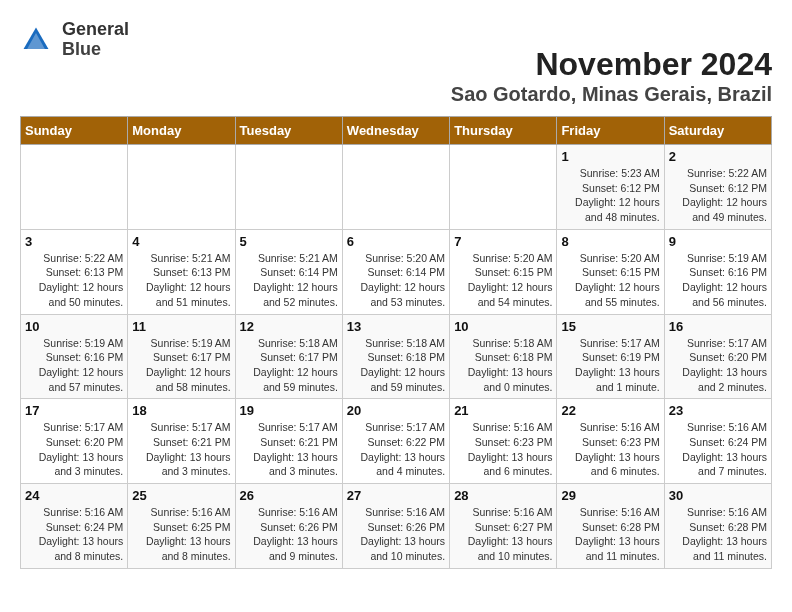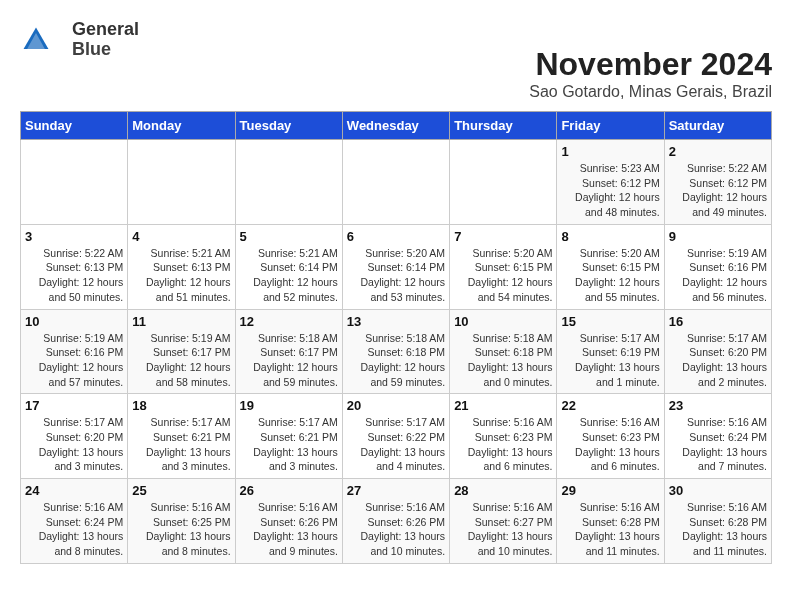--- a/index.html
+++ b/index.html
@@ -12,21 +12,21 @@
     }
     .header {
       display: flex;
       justify-content: space-between;
       align-items: flex-start;
       margin-bottom: 10px;
     }
     .logo {
       display: flex;
       align-items: center;
-      gap: 20px;
+      gap: 10px;
     }
     .logo-text {
       font-size: 18px;
       font-weight: bold;
       line-height: 1.1;
     }
     .logo-text span.general { color: #333; }
     .logo-text span.blue { color: #404040; }
     .logo-icon {
       width: 32px;
@@ -35,31 +35,31 @@
     .title-block {
       text-align: right;
       margin-top: 26px;
     }
     .title-block h1 {
       font-size: 32px;
       font-weight: bold;
       color: #222;
     }
     .title-block h2 {
-      font-size: 16px;
-      font-weight: normal;
+      font-size: 20px;
+      font-weight: bold;
       color: #444;
     }
     table {
       width: 100%;
       border-collapse: collapse;
       font-size: 11px;
     }
     thead tr th {
-      background: #1d4ed8;
+      background: #a16207;
       color: #fff;
       padding: 6px 4px;
       text-align: left;
       font-size: 13px;
       border: 1px solid #aaa;
     }
     tbody tr td {
       vertical-align: top;
       border: 1px solid #ccc;
       padding: 4px;

